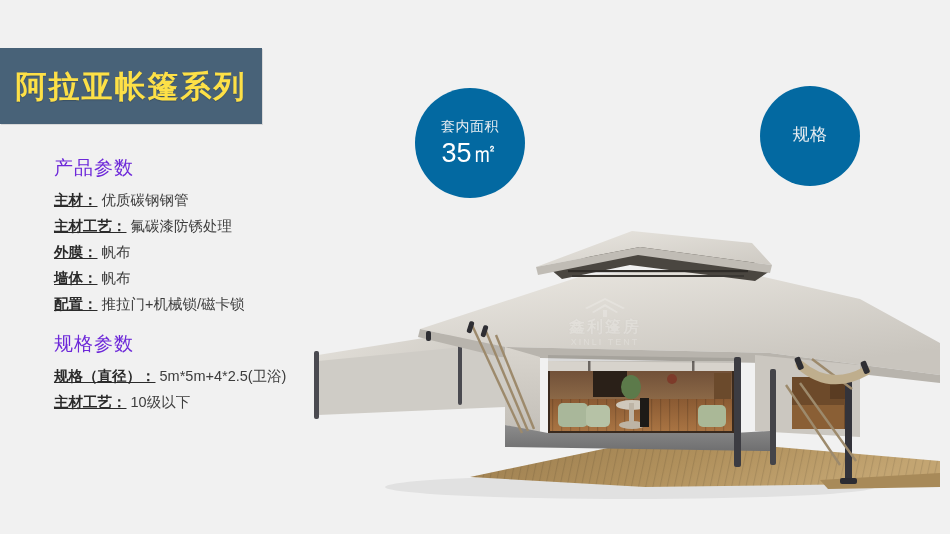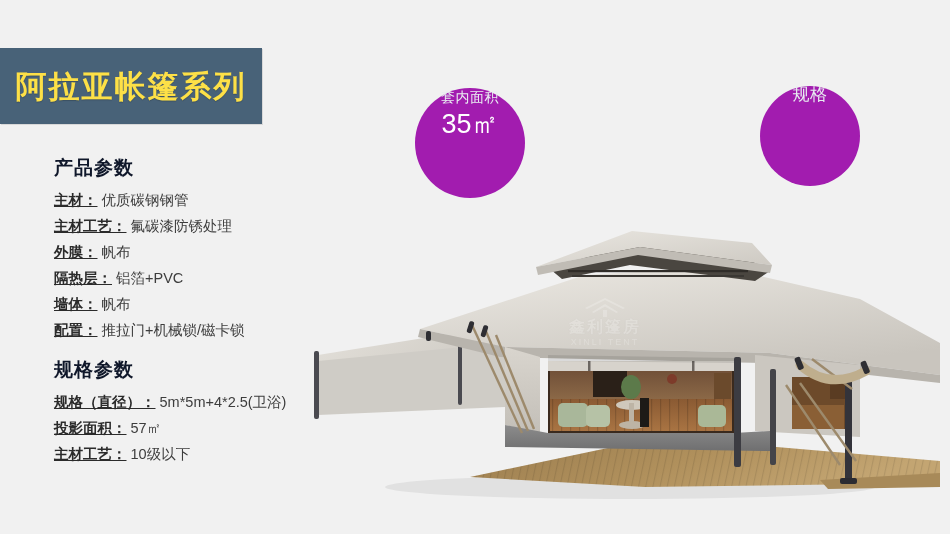--- a/index.html
+++ b/index.html
@@ -48,23 +48,23 @@
   }
 
   
   .info-panel {
     position: absolute;
     left: 54px;
     top: 155px;
     width: 300px;
   }
   .section-heading {
-    color: #0f172a;
+    color: #6d28d9;
     font-size: 19px;
-    font-weight: bold;
+    font-weight: normal;
     line-height: 26px;
     letter-spacing: 1px;
     margin: 0 0 6px 0;
     white-space: nowrap;
   }
   .spec-list {
     list-style: none;
     margin: 0;
     padding: 0;
   }
@@ -82,25 +82,26 @@
   .spec-row .v {
     font-weight: normal;
     color: #3d3d3d;
   }
   .section-gap { height: 14px; }
 
   
   .badge {
     position: absolute;
     border-radius: 50%;
-    background: #a21caf;
+    background: #0369a1;
     color: #ffffff;
     display: flex;
     flex-direction: column;
     align-items: center;
+    justify-content: center;
     text-align: center;
     box-sizing: border-box;
   }
   .badge .badge-label {
     font-size: 14px;
     line-height: 18px;
     color: #e8edf1;
     letter-spacing: 0.5px;
     margin-bottom: 2px;
     white-space: nowrap;
@@ -176,45 +177,37 @@
       </li>
       <li class="spec-row">
         <span class="k">主材工艺：</span>
         <span class="v">氟碳漆防锈处理</span>
       </li>
       <li class="spec-row">
         <span class="k">外膜：</span>
         <span class="v">帆布</span>
       </li>
       <li class="spec-row">
-        <span class="k">隔热层：</span>
-        <span class="v">铝箔+PVC</span>
-      </li>
-      <li class="spec-row">
         <span class="k">墙体：</span>
         <span class="v">帆布</span>
       </li>
       <li class="spec-row">
         <span class="k">配置：</span>
         <span class="v">推拉门+机械锁/磁卡锁</span>
       </li>
     </ul>
 
     <div class="section-gap"></div>
 
     <div class="section-heading">规格参数</div>
 
     <ul class="spec-list">
       <li class="spec-row">
         <span class="k">规格（直径）：</span>
         <span class="v">5m*5m+4*2.5(卫浴)</span>
-      </li>
-      <li class="spec-row">
-        <span class="k">投影面积：</span>
-        <span class="v">57㎡</span>
       </li>
       <li class="spec-row">
         <span class="k">主材工艺：</span>
         <span class="v">10级以下</span>
       </li>
     </ul>
   </div>
 
   <div class="badge" id="badge-1">
     <span class="badge-label">套内面积</span>

